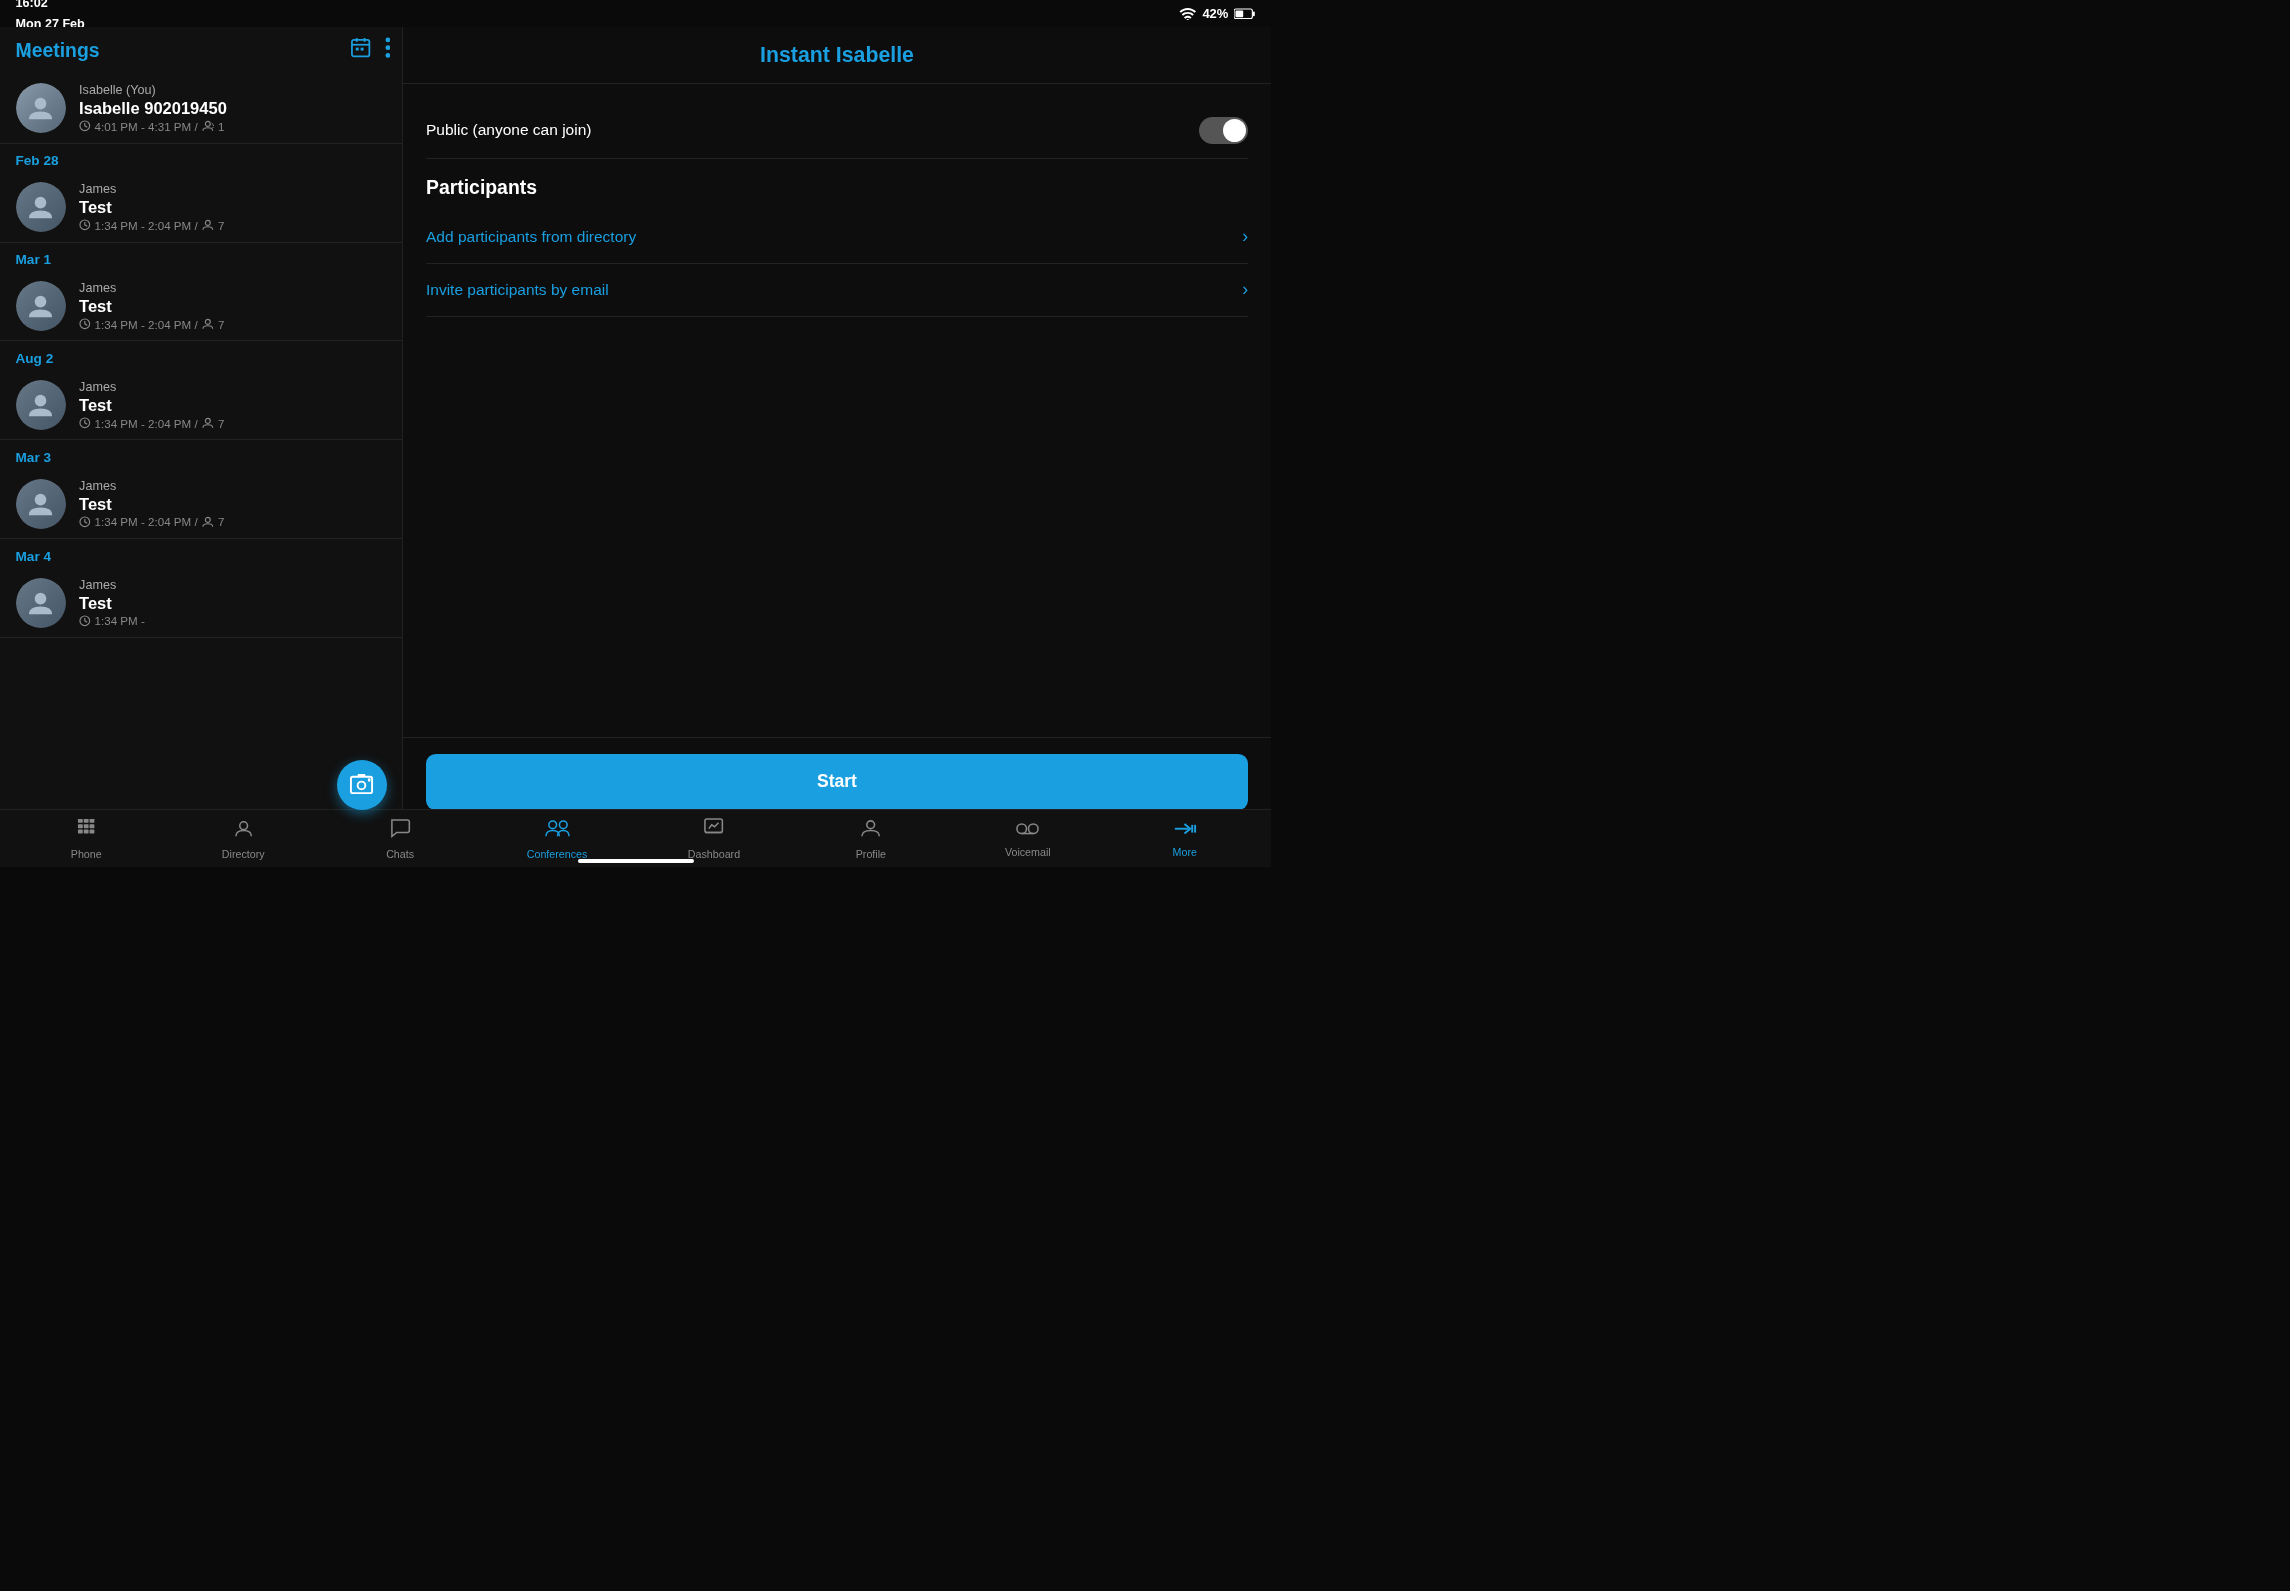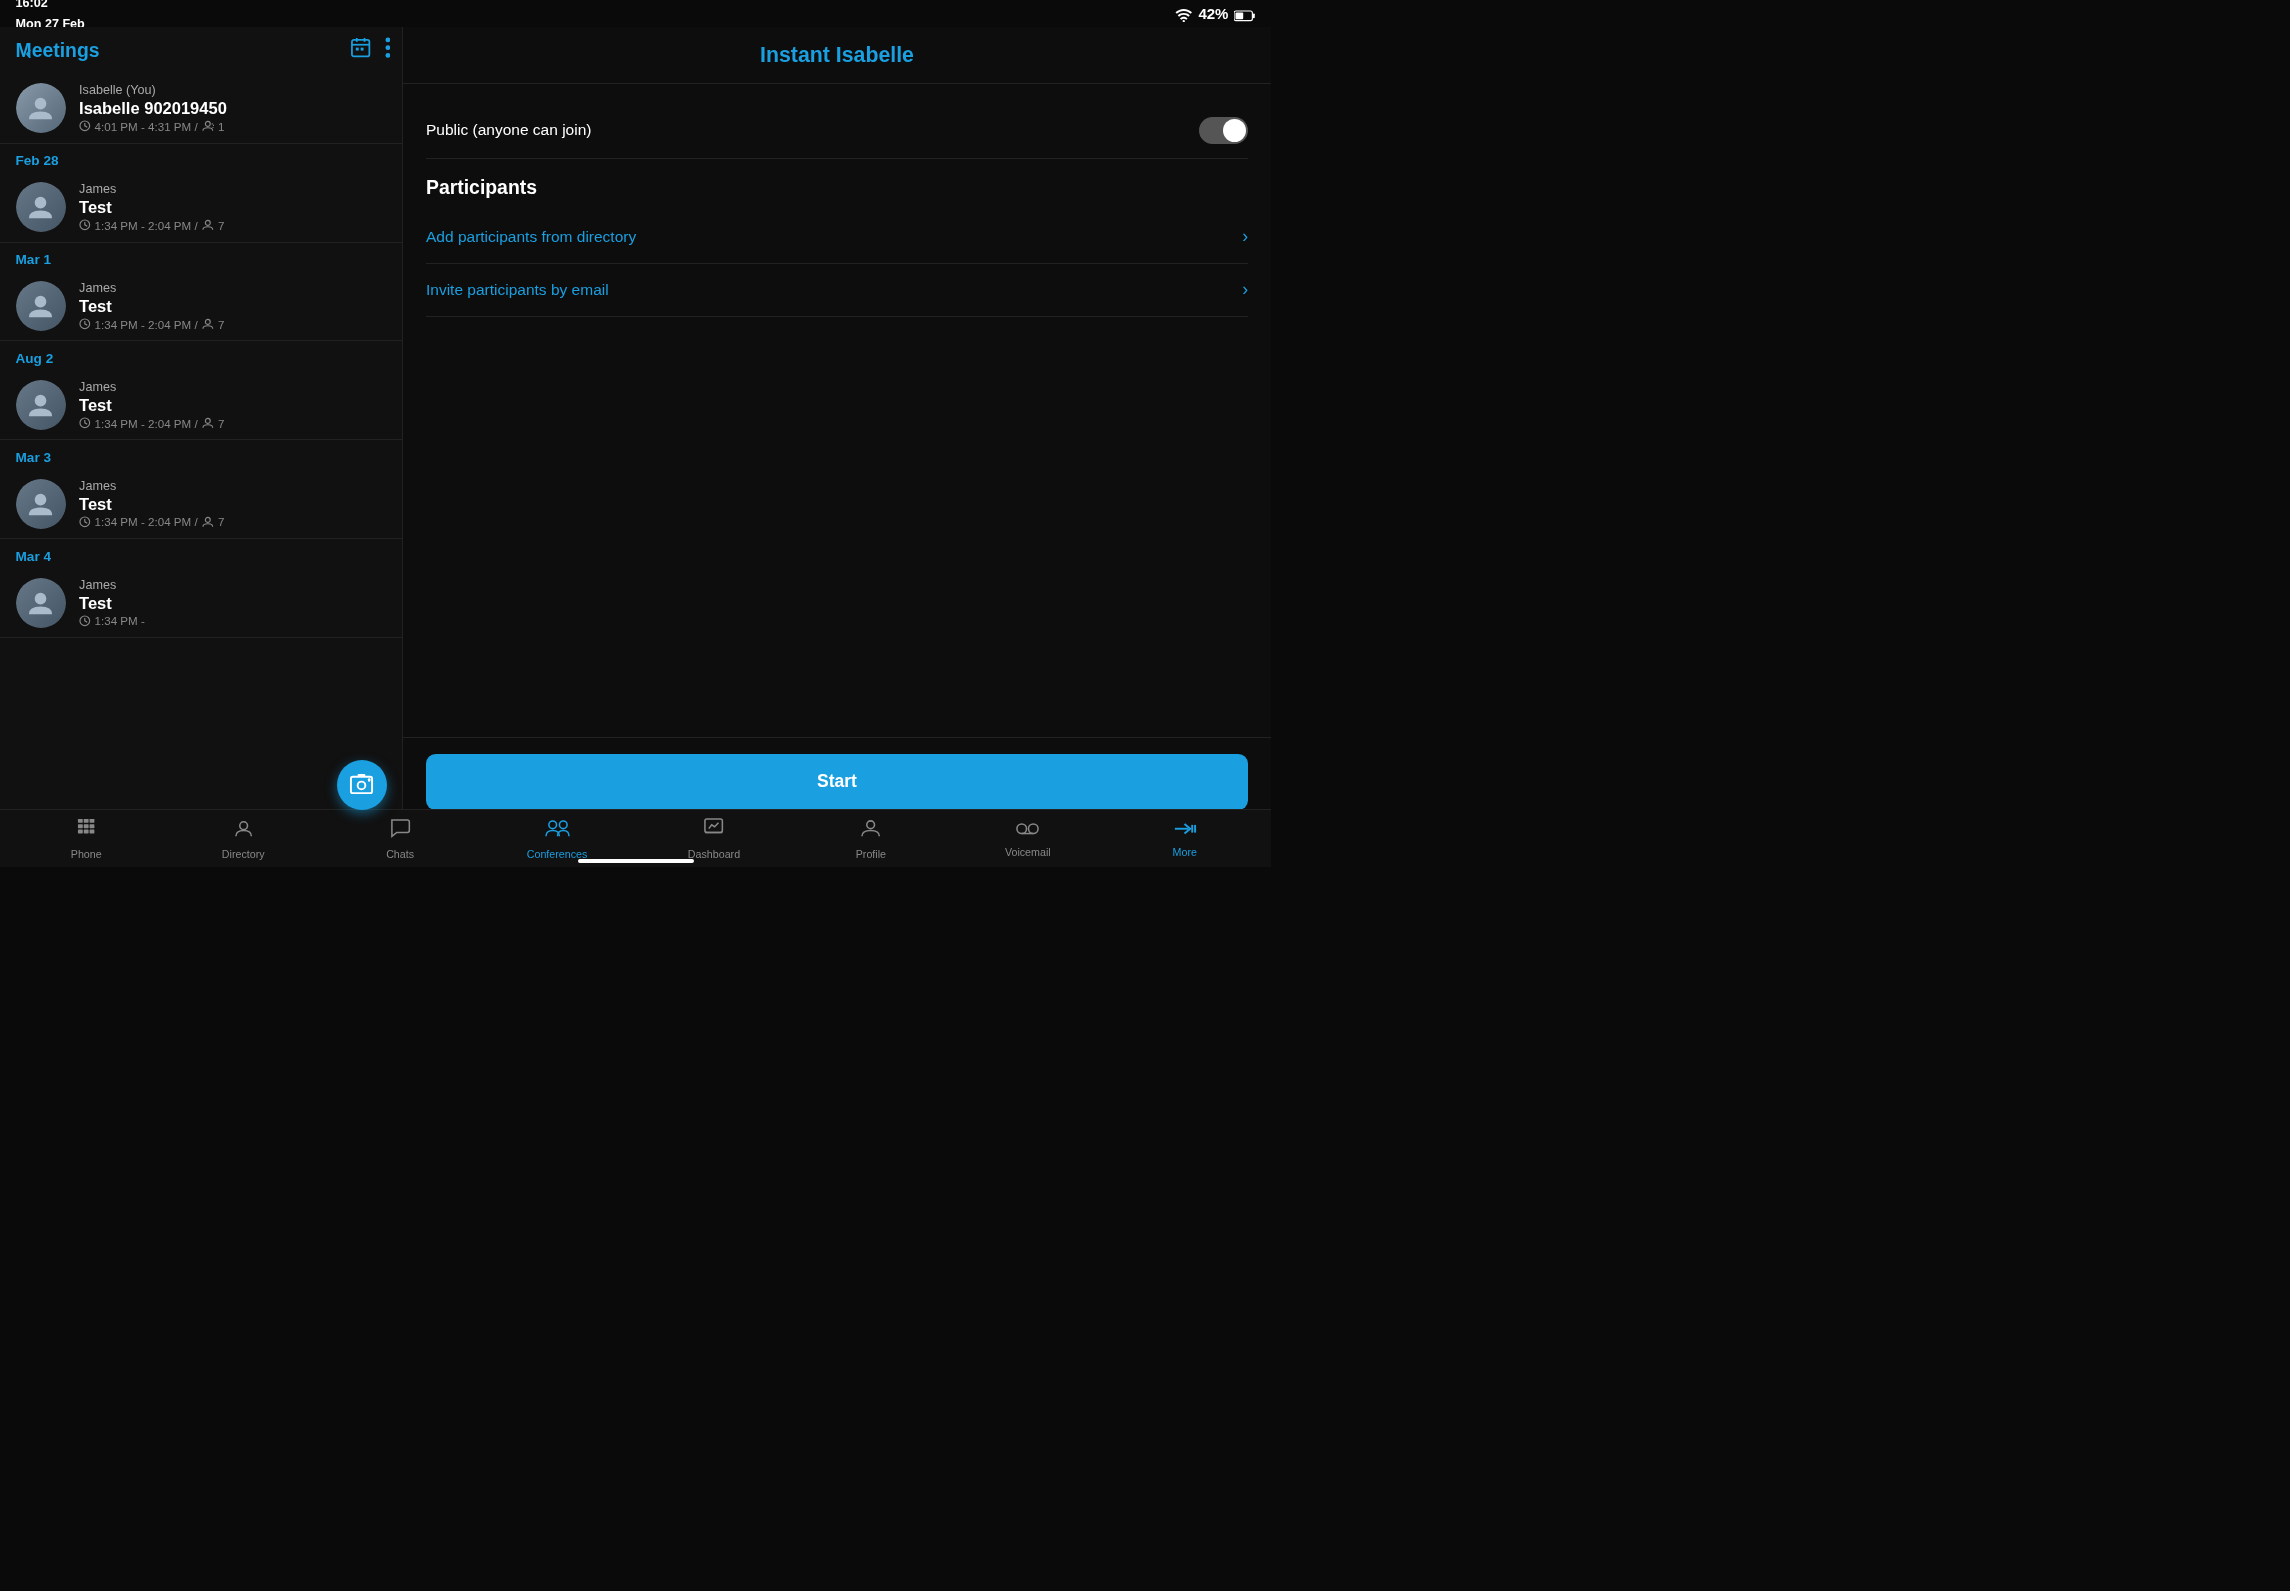--- a/index.html
+++ b/index.html
@@ -18,21 +18,21 @@
       display: flex;
       justify-content: space-between;
       align-items: center;
       padding: 5.8px 15.5px;
       font-size: 12.6px;
       font-weight: 600;
       color: #fff;
       height: 27px;
     }
     .status-left { display: flex; gap: 7.8px; flex-direction: column; }
-    .status-right { display: flex; align-items: flex-end; gap: 5.8px; font-size: 15px; }
+    .status-right { display: flex; align-items: center; gap: 5.8px; font-size: 13px; }
 
     
     .main-layout {
       display: flex;
       height: calc(100% - 27px - 58px);
     }
 
     
     .left-panel {
       width: 403px;

